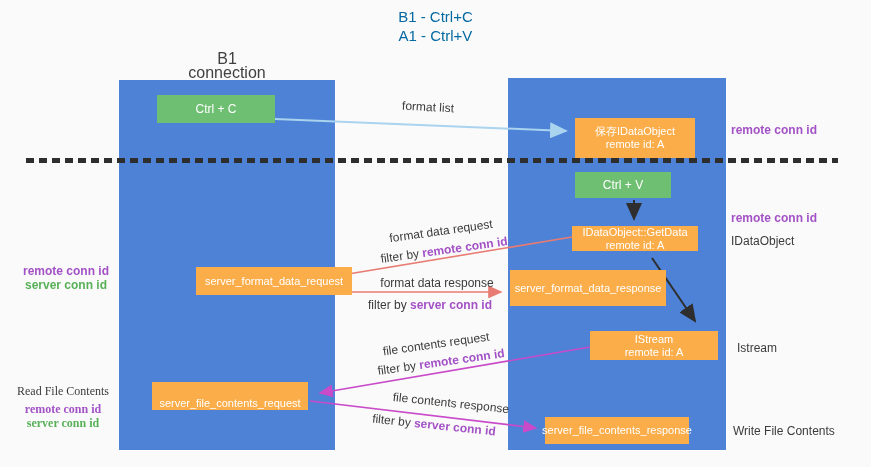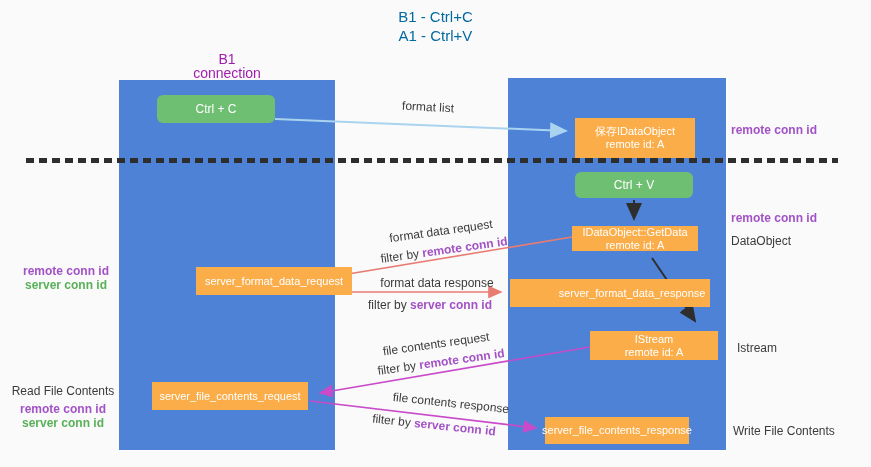--- a/index.html
+++ b/index.html
@@ -8,31 +8,31 @@
     background:#fafafa;
     font-family:"Liberation Sans", sans-serif;
     color:#3b3b3b;
   }
   .abs{position:absolute;}
   .title{
     left:0;top:7px;width:871px;text-align:center;
     font-size:15px;line-height:19px;color:#0369a1;
   }
   .col-header{
-    text-align:center;font-size:14px;line-height:14px;color:#a21caf;
+    text-align:center;font-size:16px;line-height:14px;color:#404040;
   }
   .column{
     background:#4d82d6;
     box-shadow:0 1px 0 rgba(255,255,255,.7), 1px 0 0 rgba(255,255,255,.5);
   }
   .node{
     display:flex;flex-direction:column;align-items:center;justify-content:center;
     color:#fff;text-align:center;z-index:3;
   }
-  .node.green{background:#6fbf73;font-size:12px;border-radius:6px;}
+  .node.green{background:#6fbf73;font-size:12px;}
   .node.orange{background:#fbad4a;font-size:11px;line-height:13px;}
   .divider{
     background:repeating-linear-gradient(90deg,#2e2e2e 0 8px,transparent 8px 13px);
     height:5px;z-index:2;
   }
   .edge-label{
     white-space:nowrap;font-size:12px;color:#3b3b3b;z-index:4;
     transform:translate(-50%,-50%);
   }
   .r-neg8{transform:translate(-50%,-50%) rotate(-8deg);}
@@ -90,43 +90,43 @@
 
 <div class="abs node green" style="left:157px;top:95px;width:118px;height:28px;">
   <span>Ctrl + C</span>
 </div>
 
 <div class="abs node orange" style="left:575px;top:118px;width:120px;height:40px;">
   <span>保存IDataObject</span>
   <span>remote id: A</span>
 </div>
 
-<div class="abs node green" style="left:575px;top:172px;width:118px;height:26px;">
+<div class="abs node green" style="left:575px;top:172px;width:96px;height:26px;">
   <span>Ctrl + V</span>
 </div>
 
 <div class="abs node orange" style="left:572px;top:226px;width:126px;height:25px;">
   <span>IDataObject::GetData</span>
   <span>remote id: A</span>
 </div>
 
 <div class="abs node orange" style="left:152px;top:267px;width:156px;height:28px;margin-left:44px;">
   <span>server_format_data_request</span>
 </div>
 
-<div class="abs node orange" style="left:510px;top:279px;width:156px;height:28px;padding-left:44px;">
+<div class="abs node orange" style="left:510px;top:270px;width:156px;height:36px;">
   <span>server_format_data_response</span>
 </div>
 
 <div class="abs node orange" style="left:590px;top:331px;width:128px;height:29px;">
   <span>IStream</span>
   <span>remote id: A</span>
 </div>
 
-<div class="abs node orange" style="left:152px;top:382px;width:156px;height:28px;">
+<div class="abs node orange" style="left:152px;top:382px;width:156px;height:28px;justify-content:flex-end;">
   <span>server_file_contents_request</span>
 </div>
 
 <div class="abs node orange" style="left:545px;top:417px;width:144px;height:27px;">
   <span>server_file_contents_response</span>
 </div>
 
 <div class="abs edge-label r-pos3" style="left:428px;top:107px;">format list</div>
 
 <div class="abs edge-label r-neg8" style="left:441px;top:231px;">format data request</div>
@@ -144,25 +144,25 @@
   <span>filter by </span><span class="purple">remote conn id</span>
 </div>
 
 <div class="abs edge-label r-pos6" style="left:451px;top:403px;">file contents response</div>
 <div class="abs edge-label r-pos6" style="left:434px;top:425px;">
   <span>filter by </span><span class="purple">server conn id</span>
 </div>
 
 <div class="abs side-label purple" style="left:731px;top:123px;">remote conn id</div>
 <div class="abs side-label purple" style="left:731px;top:211px;">remote conn id</div>
-<div class="abs side-label" style="left:731px;top:234px;">DataObject</div>
+<div class="abs side-label" style="left:731px;top:234px;">IDataObject</div>
 <div class="abs side-label" style="left:737px;top:341px;">Istream</div>
 <div class="abs side-label" style="left:733px;top:424px;">Write File Contents</div>
 
 <div class="abs side-block" style="left:14px;top:264px;width:104px;">
   <div class="purple">remote conn id</div>
   <div class="greentxt">server conn id</div>
 </div>
-<div class="abs side-block" style="left:8px;top:384px;width:110px;">
+<div class="abs side-block" style="left:8px;top:384px;width:110px;font-family:Liberation Serif, serif;">
   <div style="margin-bottom:4px;">Read File Contents</div>
   <div class="purple">remote conn id</div>
   <div class="greentxt">server conn id</div>
 </div>
 
 </body></html>

